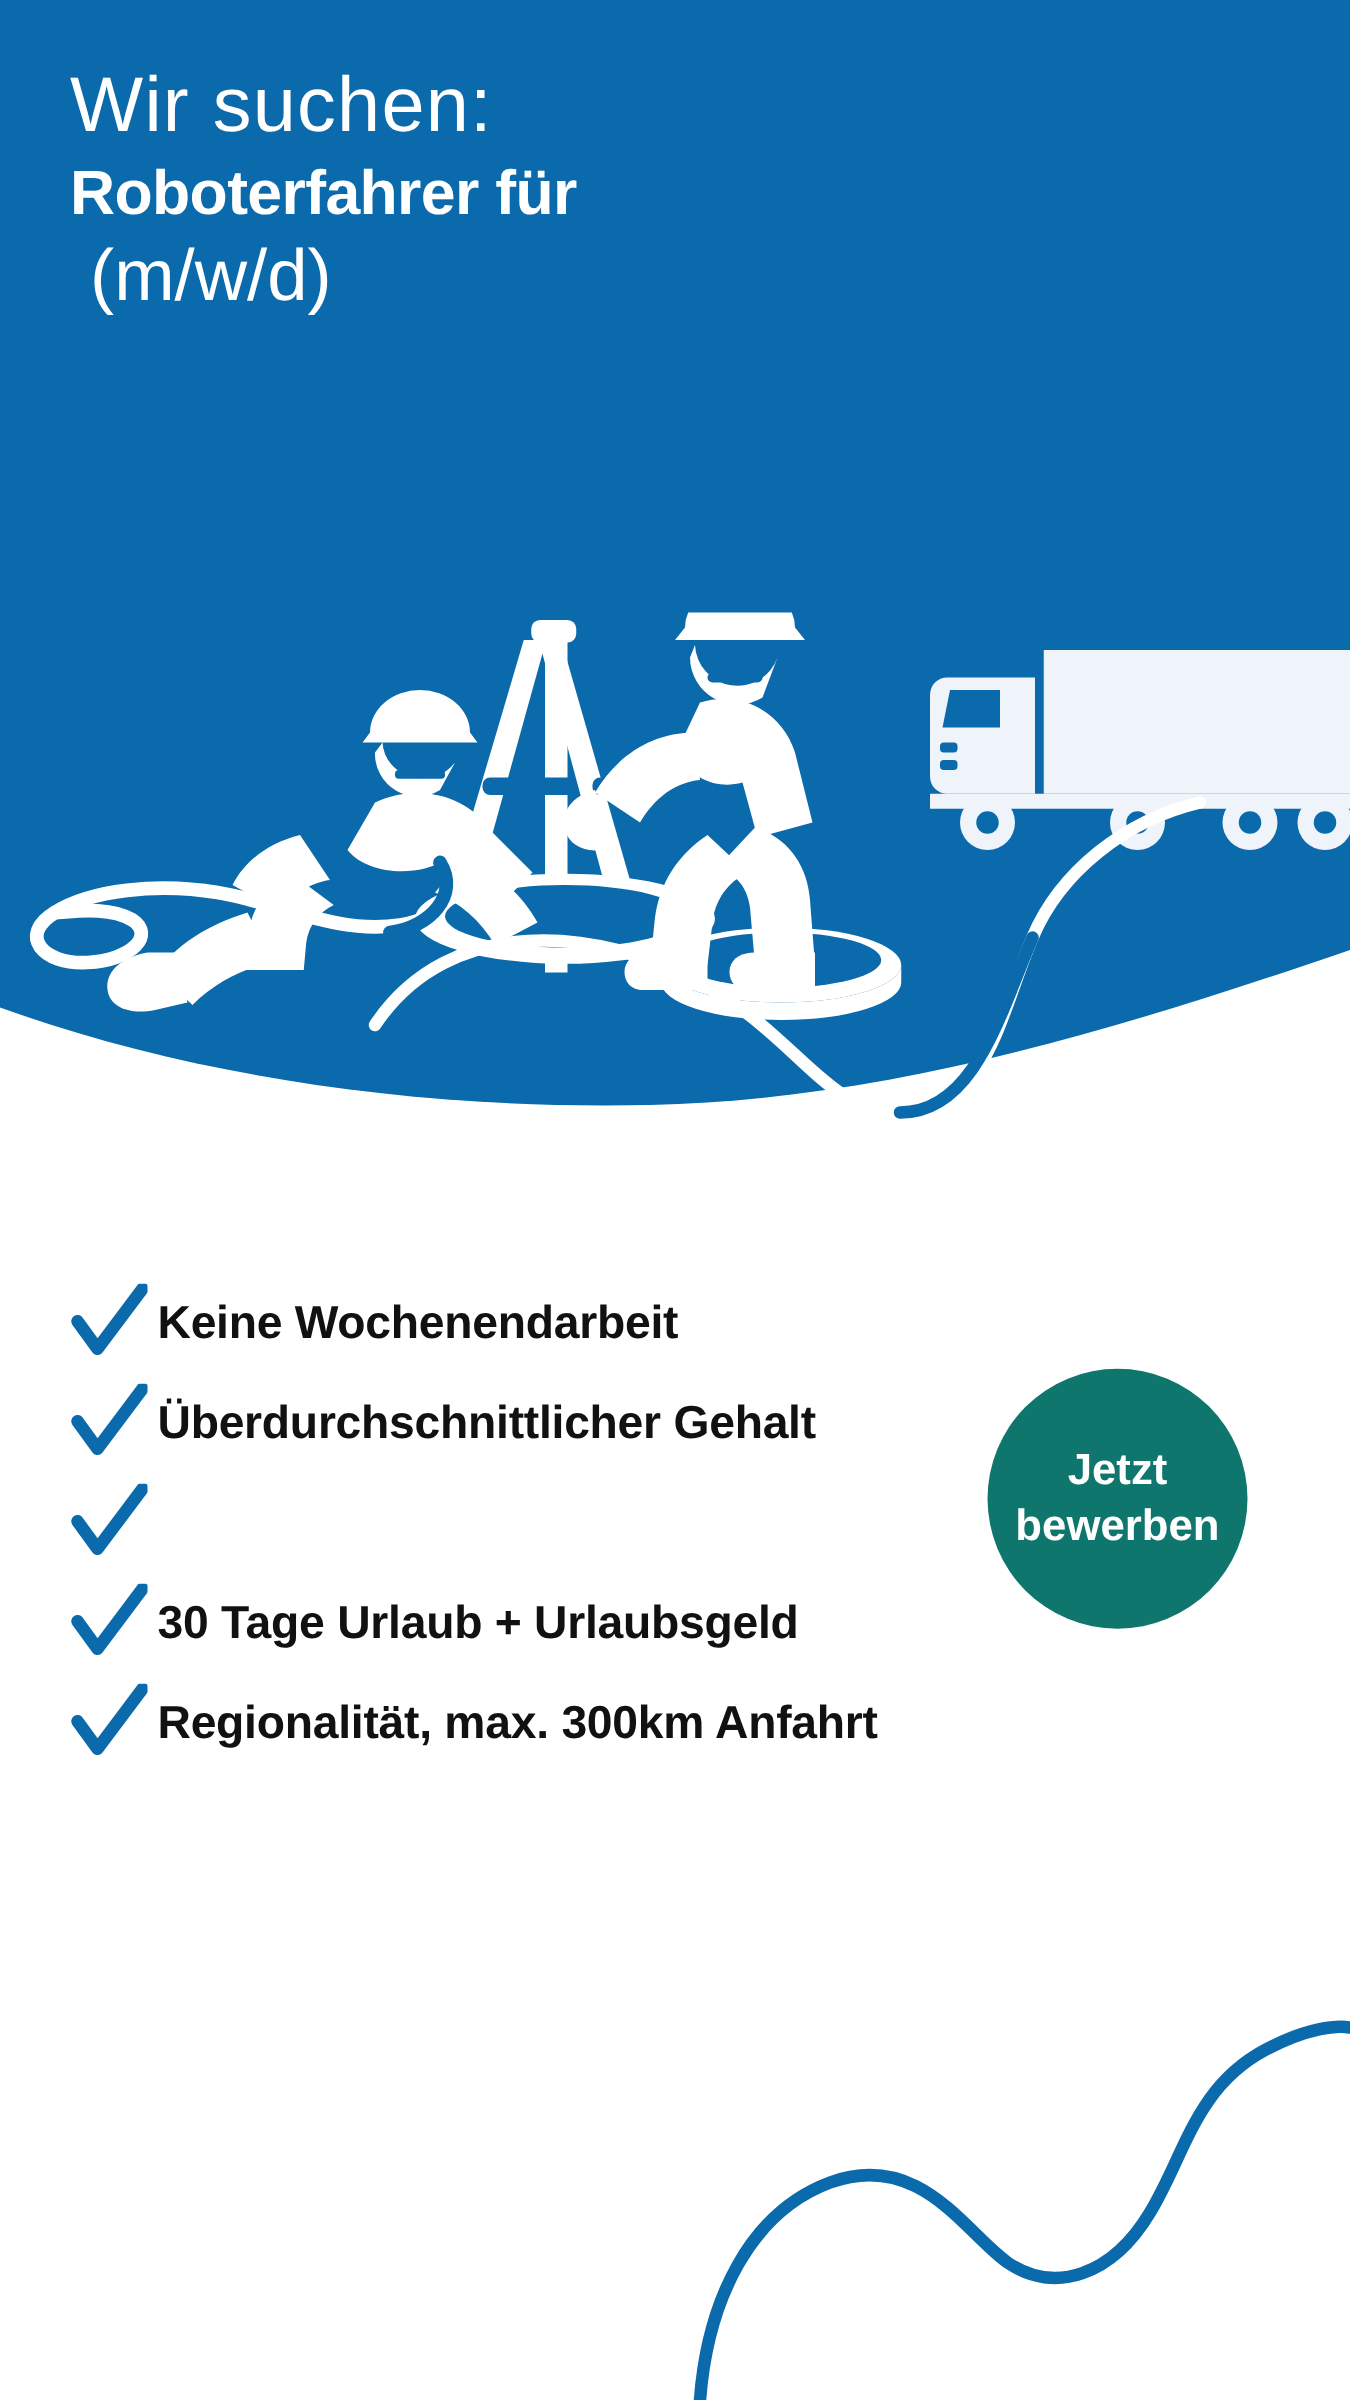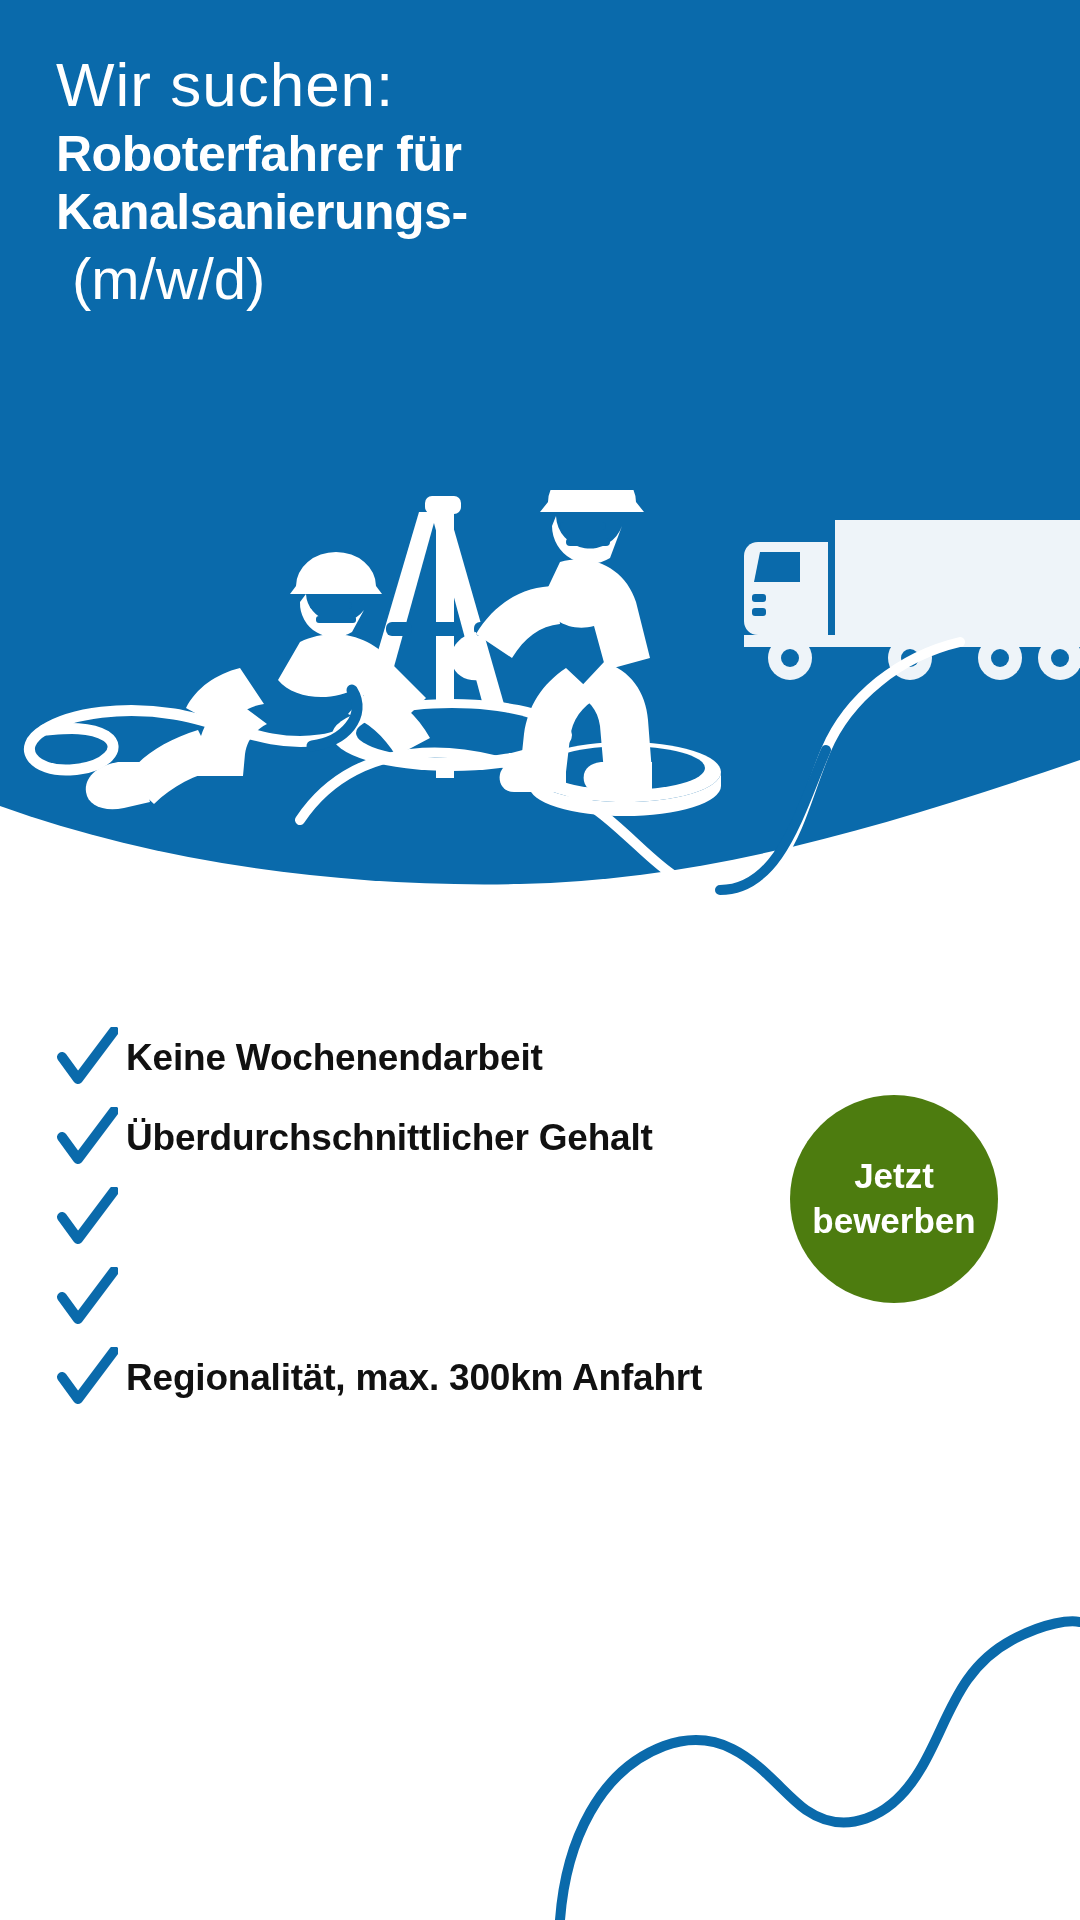--- a/index.html
+++ b/index.html
@@ -110,21 +110,21 @@
   }
 
   
   .cta-badge {
     position: absolute;
     left: 790px;
     top: 1095px;
     width: 208px;
     height: 208px;
     border-radius: 50%;
-    background: #4d7c0f;
+    background: #0f766e;
     z-index: 7;
     display: flex;
     flex-direction: column;
     align-items: center;
     justify-content: center;
     text-align: center;
     cursor: pointer;
   }
   .cta-line {
     color: #ffffff;
@@ -152,21 +152,20 @@
 
   <div class="blue-bg">
     <svg width="1080" height="1010" viewBox="0 0 1080 1010" xmlns="http://www.w3.org/2000/svg">
       <path d="M0,0 H1080 V760 C870,832 700,880 520,884 C330,888 150,860 0,806 Z" fill="#0a6aab"></path>
     </svg>
   </div>
 
   <div class="headline-block">
     <p class="head-pre">Wir suchen:</p>
     <p class="head-main">Roboterfahrer für</p>
-    <p class="head-main">Kanalsanierungs-</p>
     <p class="head-sub">(m/w/d)</p>
   </div>
 
   <div class="illustration">
     <svg width="1080" height="530" viewBox="0 0 1080 530" xmlns="http://www.w3.org/2000/svg">
       <g fill="#ffffff" stroke="none">
 
         <g>
 
           <path d="M835,30 H1080 V145 H835 Z" fill="#eef4f9"></path>
@@ -300,20 +299,21 @@
         </svg>
       </span>
     </div>
 
     <div class="benefit-row">
       <span class="benefit-check">
         <svg width="62" height="62" viewBox="0 0 62 62" xmlns="http://www.w3.org/2000/svg">
           <path d="M6,30 L22,52 L58,4" fill="none" stroke="#0a6aab" stroke-width="10" stroke-linecap="round" stroke-linejoin="round"></path>
         </svg>
       </span>
+      <span class="benefit-text">30 Tage Urlaub + Urlaubsgeld</span>
     </div>
 
     <div class="benefit-row">
       <span class="benefit-check">
         <svg width="62" height="62" viewBox="0 0 62 62" xmlns="http://www.w3.org/2000/svg">
           <path d="M6,30 L22,52 L58,4" fill="none" stroke="#0a6aab" stroke-width="10" stroke-linecap="round" stroke-linejoin="round"></path>
         </svg>
       </span>
       <span class="benefit-text">Regionalität, max. 300km Anfahrt</span>
     </div>

